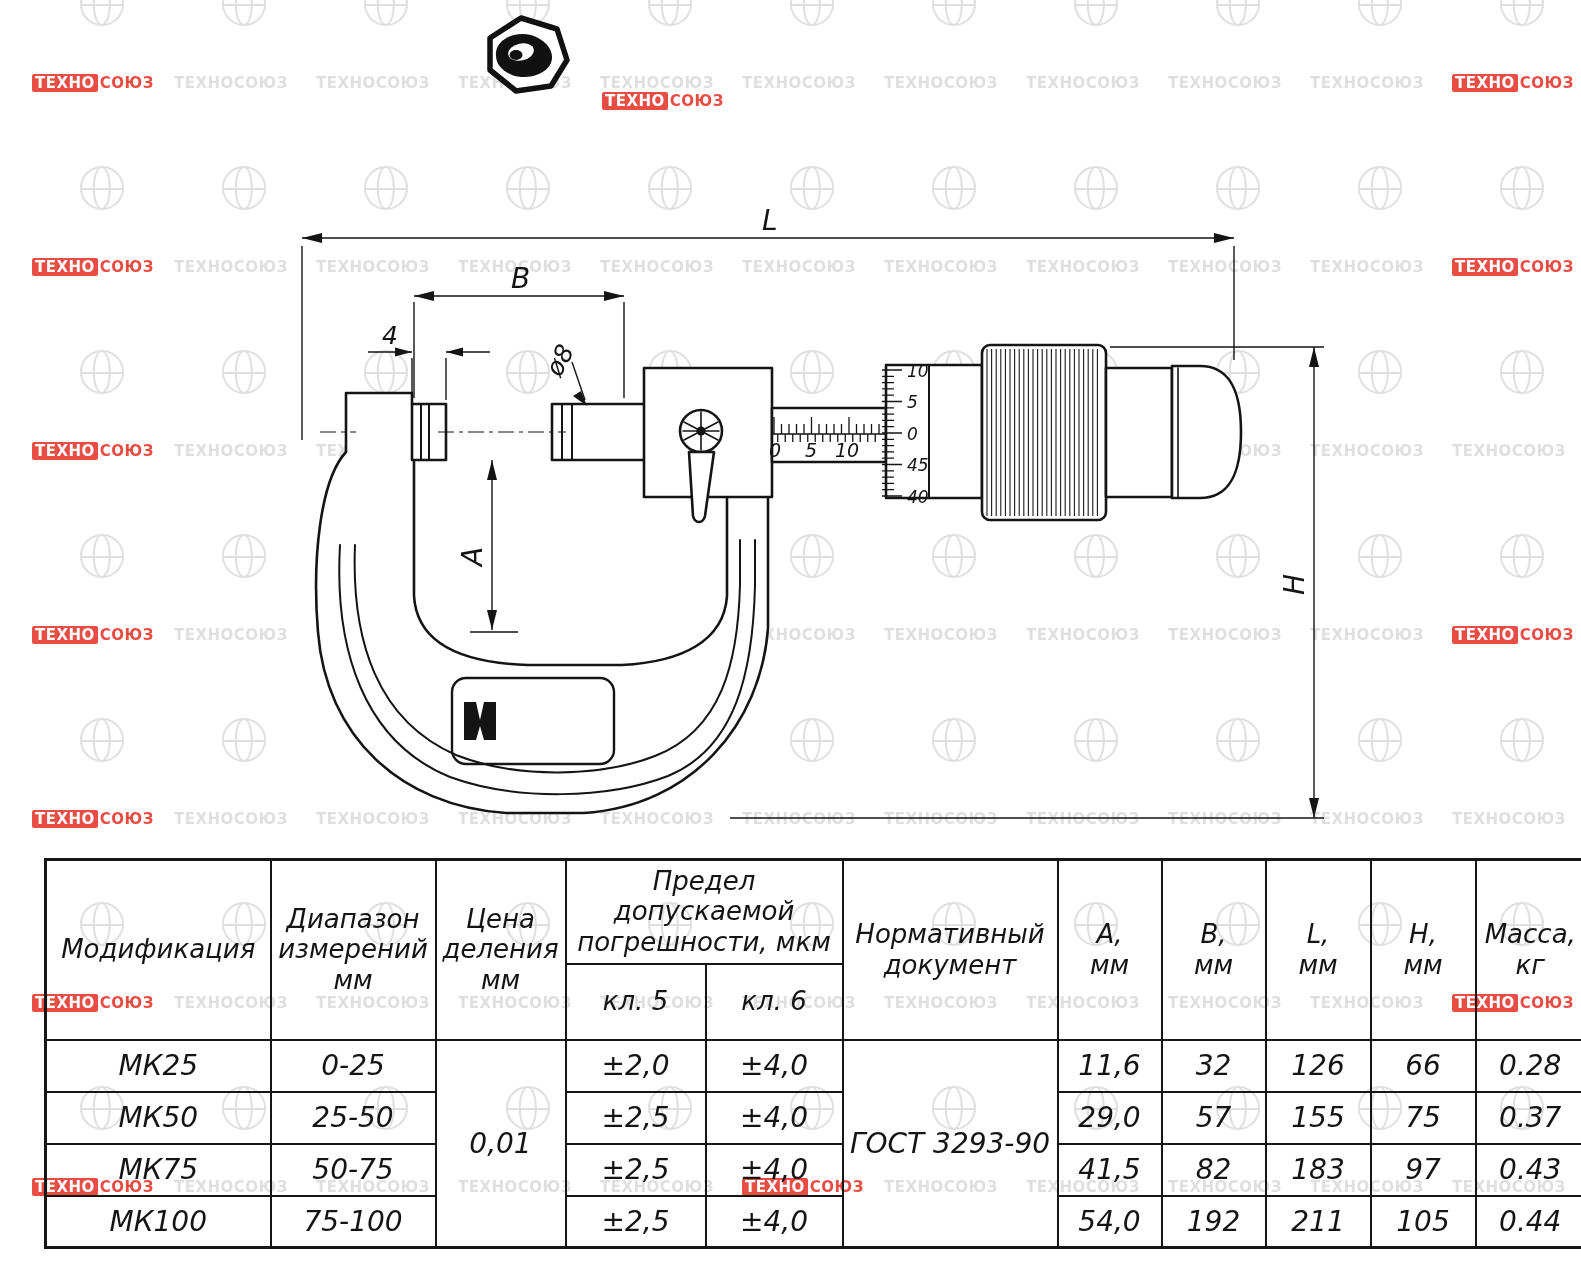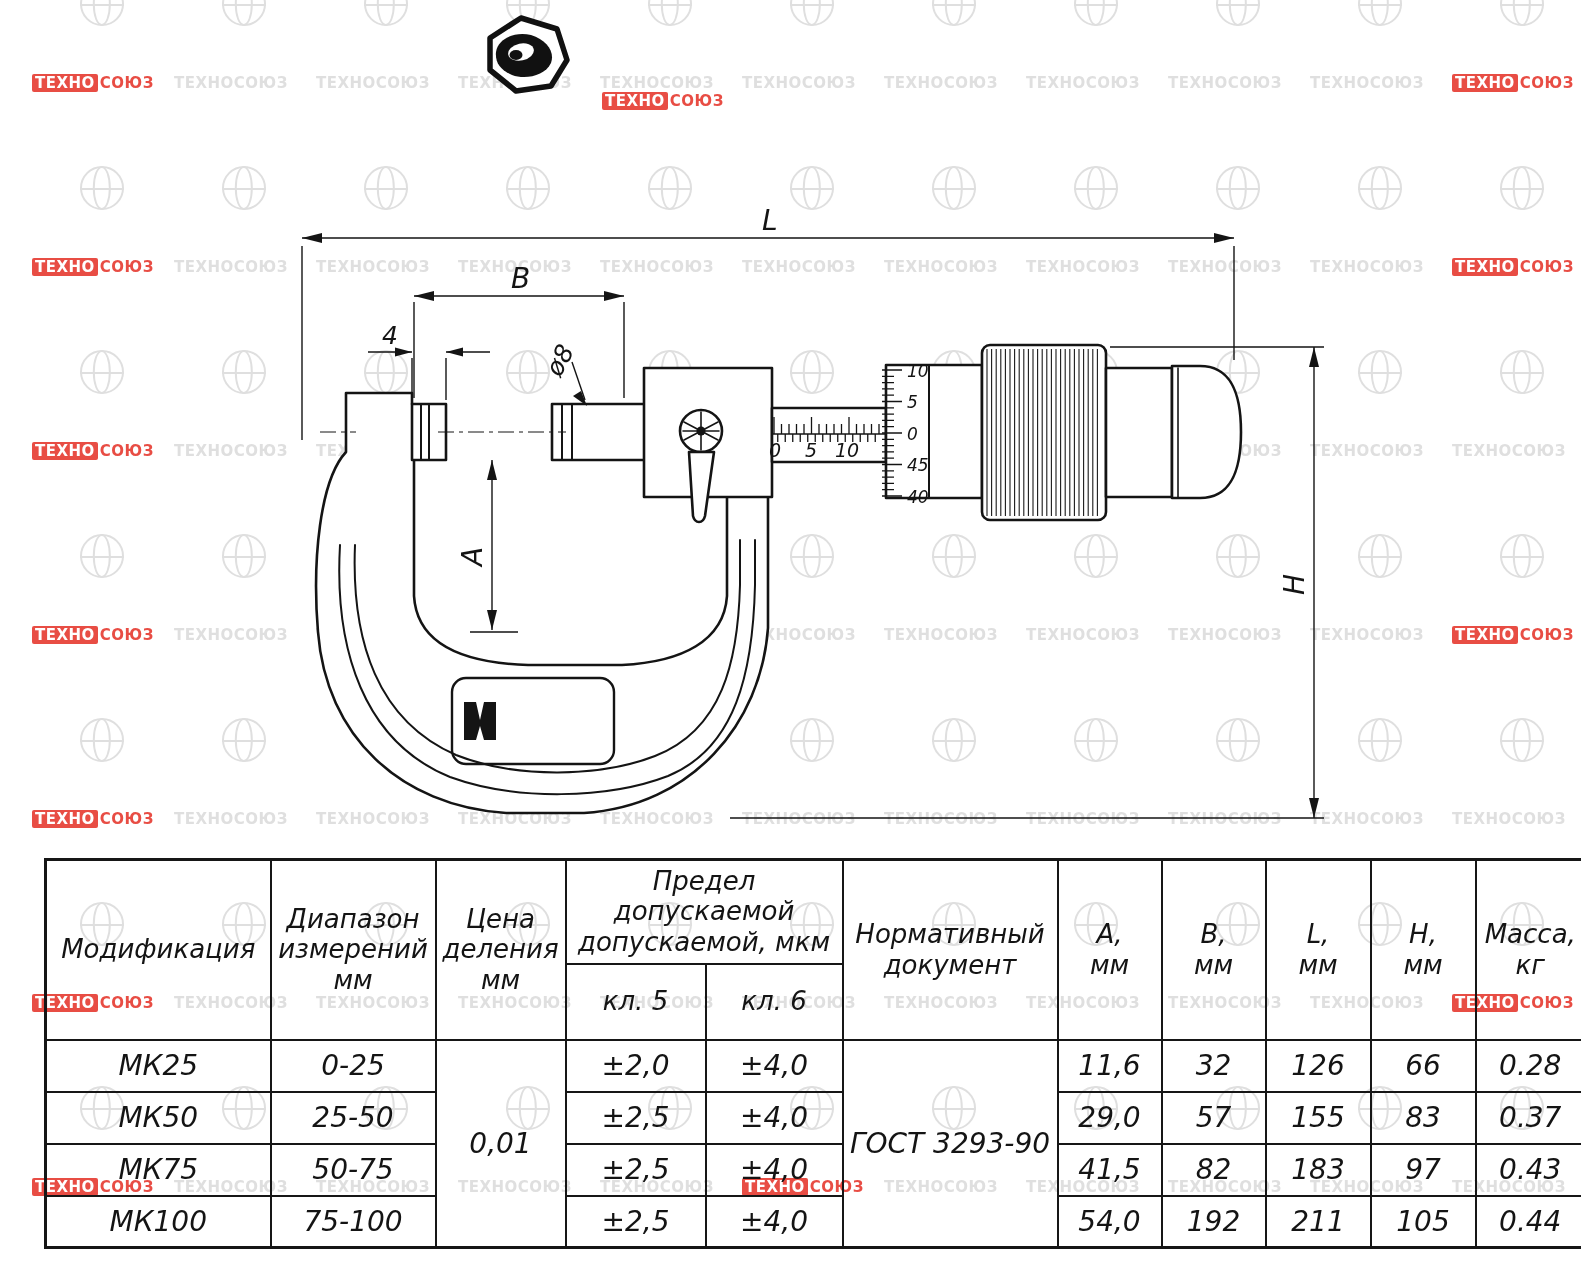--- a/index.html
+++ b/index.html
@@ -561,21 +561,21 @@
           <span class="hl">измерений</span>
           <span class="hl">мм</span>
         </th>
         <th rowspan="2">
           <span class="hl">Цена</span>
           <span class="hl">деления</span>
           <span class="hl">мм</span>
         </th>
         <th colspan="2">
           <span class="hl">Предел допускаемой</span>
-          <span class="hl">допускаемой, мкм</span>
+          <span class="hl">погрешности, мкм</span>
         </th>
         <th rowspan="2">
           <span class="hl">Нормативный</span>
           <span class="hl">документ</span>
         </th>
         <th rowspan="2">
           <span class="hl">А,</span>
           <span class="hl">мм</span>
         </th>
         <th rowspan="2">
@@ -615,21 +615,21 @@
         <td>0.28</td>
       </tr>
       <tr class="drow">
         <td>МК50</td>
         <td>25-50</td>
         <td>±2,5</td>
         <td>±4,0</td>
         <td>29,0</td>
         <td>57</td>
         <td>155</td>
-        <td>83</td>
+        <td>75</td>
         <td>0.37</td>
       </tr>
       <tr class="drow">
         <td>МК75</td>
         <td>50-75</td>
         <td>±2,5</td>
         <td>±4,0</td>
         <td>41,5</td>
         <td>82</td>
         <td>183</td>

